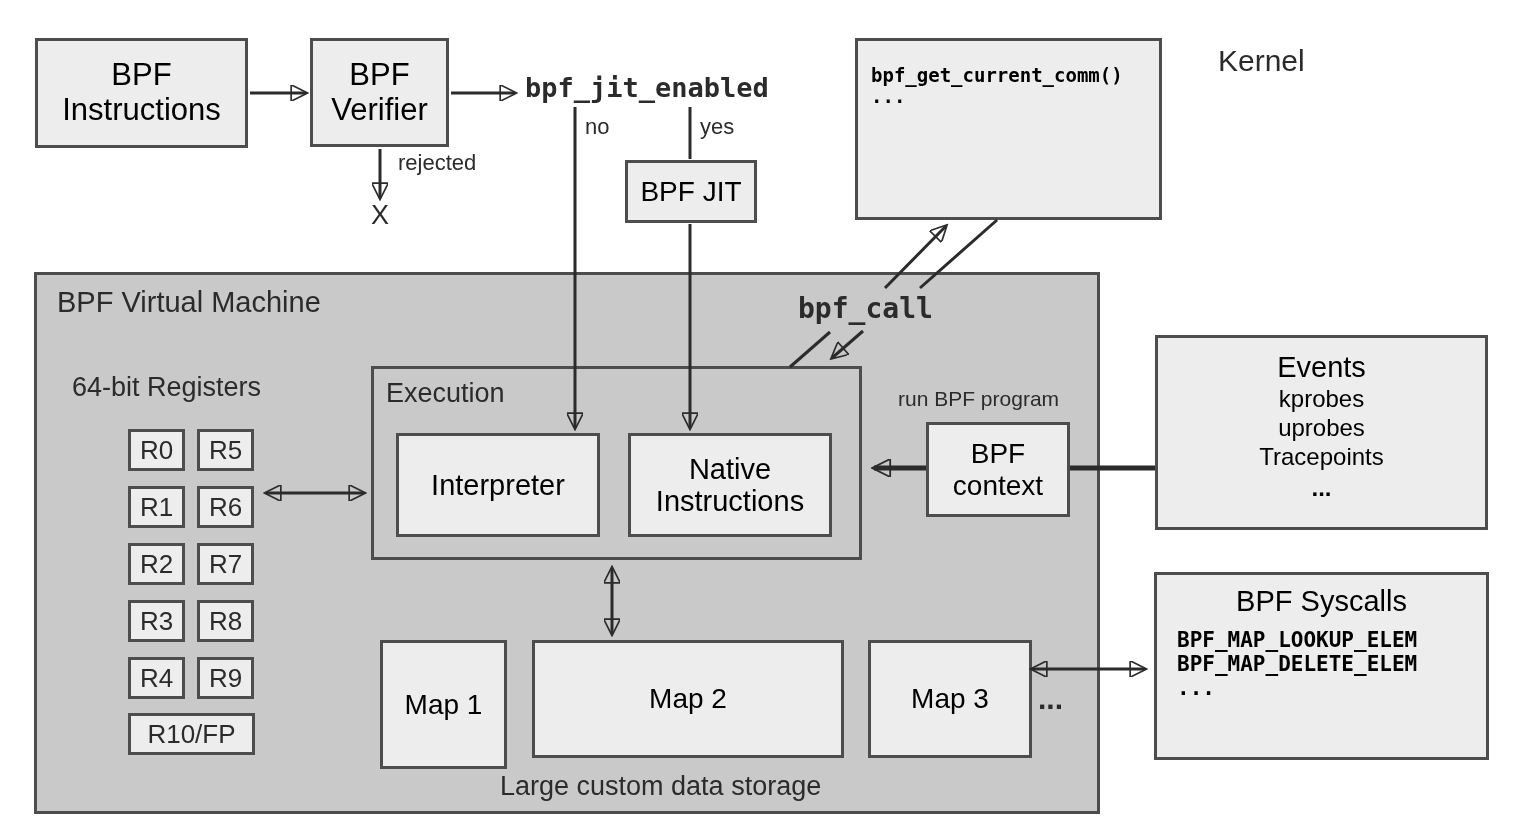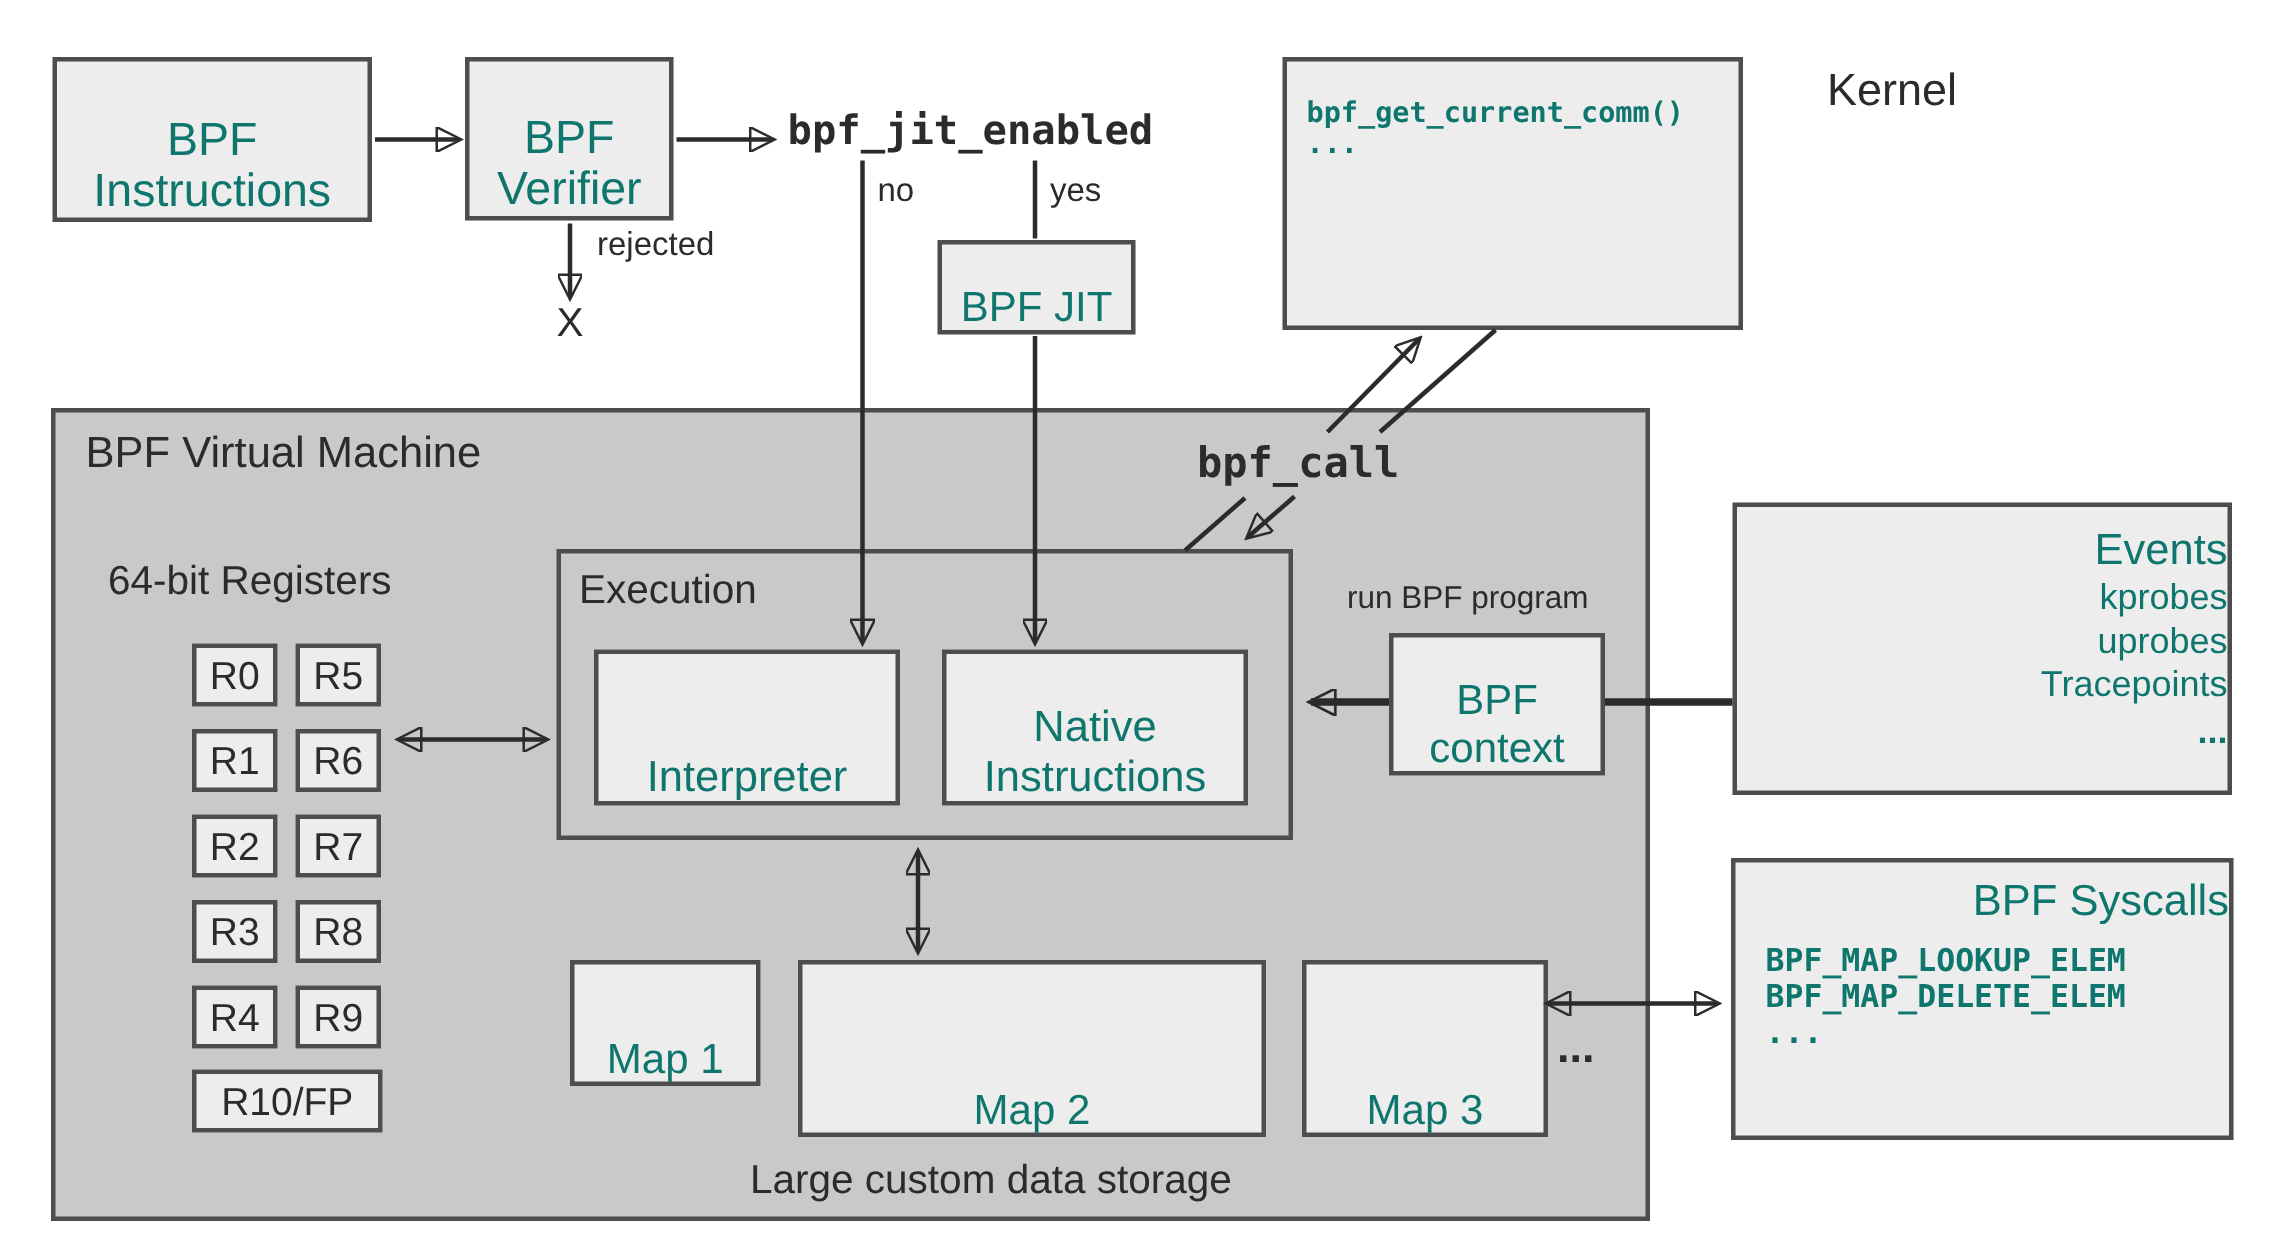--- a/index.html
+++ b/index.html
@@ -5,22 +5,22 @@
   html,body{margin:0;padding:0;}
   body{
     width:1520px;height:828px;position:relative;overflow:hidden;
     background:#ffffff;
     font-family:"Liberation Sans",sans-serif;
     color:#2b2b2b;
   }
   .box{
     position:absolute;box-sizing:border-box;
     background:#ededed;border:3px solid #4d4d4d;
-    display:flex;align-items:flex-end;justify-content:center;
-    text-align:center;color:#0f766e;
+    display:flex;align-items:center;justify-content:center;
+    text-align:center;color:#000000;
   }
   .box span{white-space:pre-line;line-height:1.12;}
   .graybox{background:#c9c9c9;}
   .clearbox{background:transparent;}
   .sans{font-family:"Liberation Sans",sans-serif;}
   .mono{font-family:"DejaVu Sans Mono",monospace;font-weight:bold;text-align:right;}
   .label{position:absolute;white-space:nowrap;color:#2b2b2b;}
   .reg{
     position:absolute;box-sizing:border-box;width:57px;height:42px;
     background:#ededed;border:3px solid #4d4d4d;
@@ -120,21 +120,21 @@
 
 <div class="label mono" style="left:798px;top:292px;font-size:28px;">bpf_call</div>
 
 <div class="label sans" style="left:898px;top:387px;font-size:21px;">run BPF program</div>
 
 <div class="box sans" style="left:926px;top:422px;width:144px;height:95px;font-size:28px;">
   <span>BPF
 context</span>
 </div>
 
-<div class="box sans" style="left:380px;top:640px;width:127px;height:84px;font-size:28px;">
+<div class="box sans" style="left:380px;top:640px;width:127px;height:129px;font-size:28px;">
   <span>Map 1</span>
 </div>
 <div class="box sans" style="left:532px;top:640px;width:312px;height:118px;font-size:28px;">
   <span>Map 2</span>
 </div>
 <div class="box sans" style="left:868px;top:640px;width:164px;height:118px;font-size:28px;">
   <span>Map 3</span>
 </div>
 <div class="label sans" style="left:1038px;top:682px;font-size:30px;font-weight:bold;">...</div>
 

